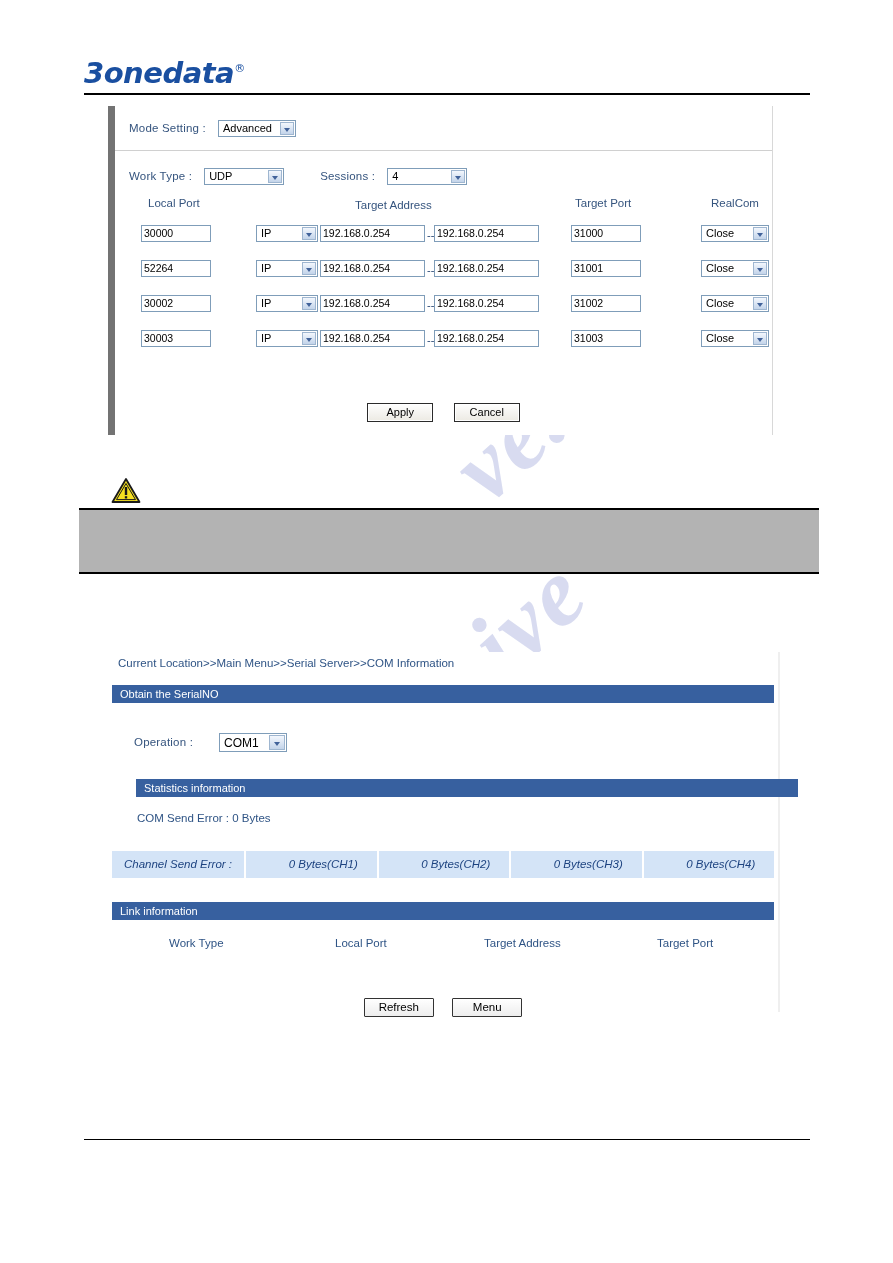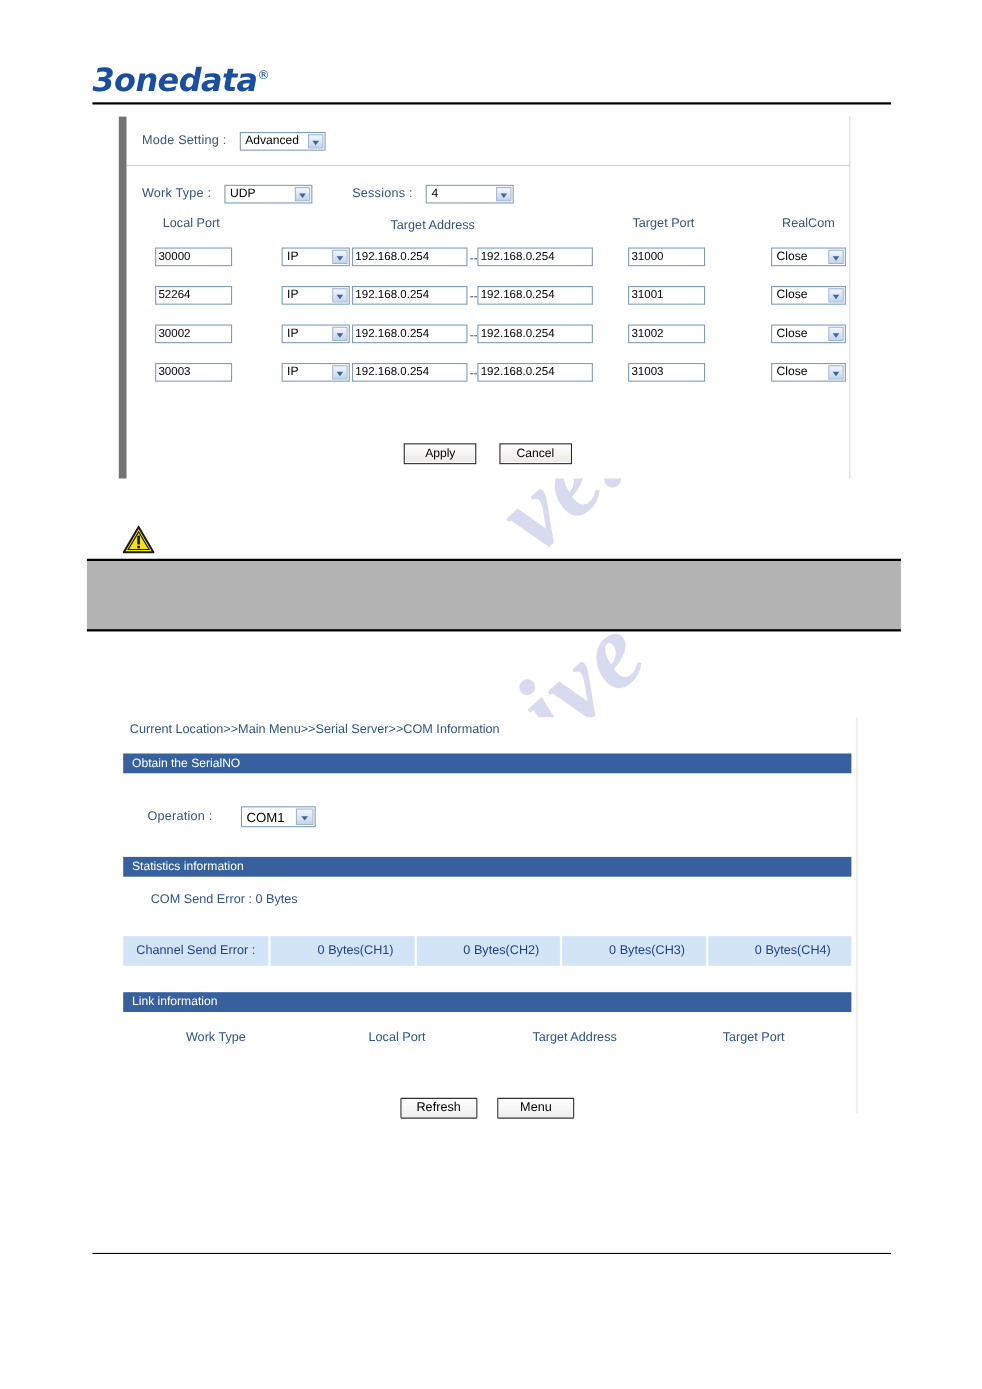--- a/index.html
+++ b/index.html
@@ -201,40 +201,41 @@
     position:absolute;left:0;width:662px;height:18px;
     background:#37609f;
     color:#ffffff;
     font-size:11px;
     line-height:18px;
     padding-left:8px;
     box-sizing:border-box;
     white-space:nowrap;
   }
   .bar-serial{top:33px;}
-  .bar-stats{top:127px;}
+  .bar-stats{top:127px;margin-left:24px;}
   .bar-link{top:250px;}
 
   .op-row{
     position:absolute;left:0;top:78px;width:662px;height:24px;
     display:flex;align-items:center;
   }
   .op-label{margin-left:22px;}
   .sel-com{width:68px;height:19px;margin-left:26px;}
   .sel-com .sel-txt{font-size:12px;top:2px;}
   .sel-com .arrow{height:15px;width:16px;}
   .sel-com .arrow:after{left:4px;top:6px;}
 
   .com-send-err{
     position:absolute;left:25px;top:160px;
     font-size:11.5px;color:#2f5485;white-space:nowrap;
   }
   .chan-table{
     position:absolute;left:0;top:199px;width:662px;
     display:flex;
+    font-style:italic;
   }
   .chan-cell{
     height:27px;
     line-height:27px;
     background:#d4e4f7;
     color:#1d4380;
     font-size:11.5px;
     text-align:center;
     border-right:2px solid #ffffff;
     box-sizing:border-box;

